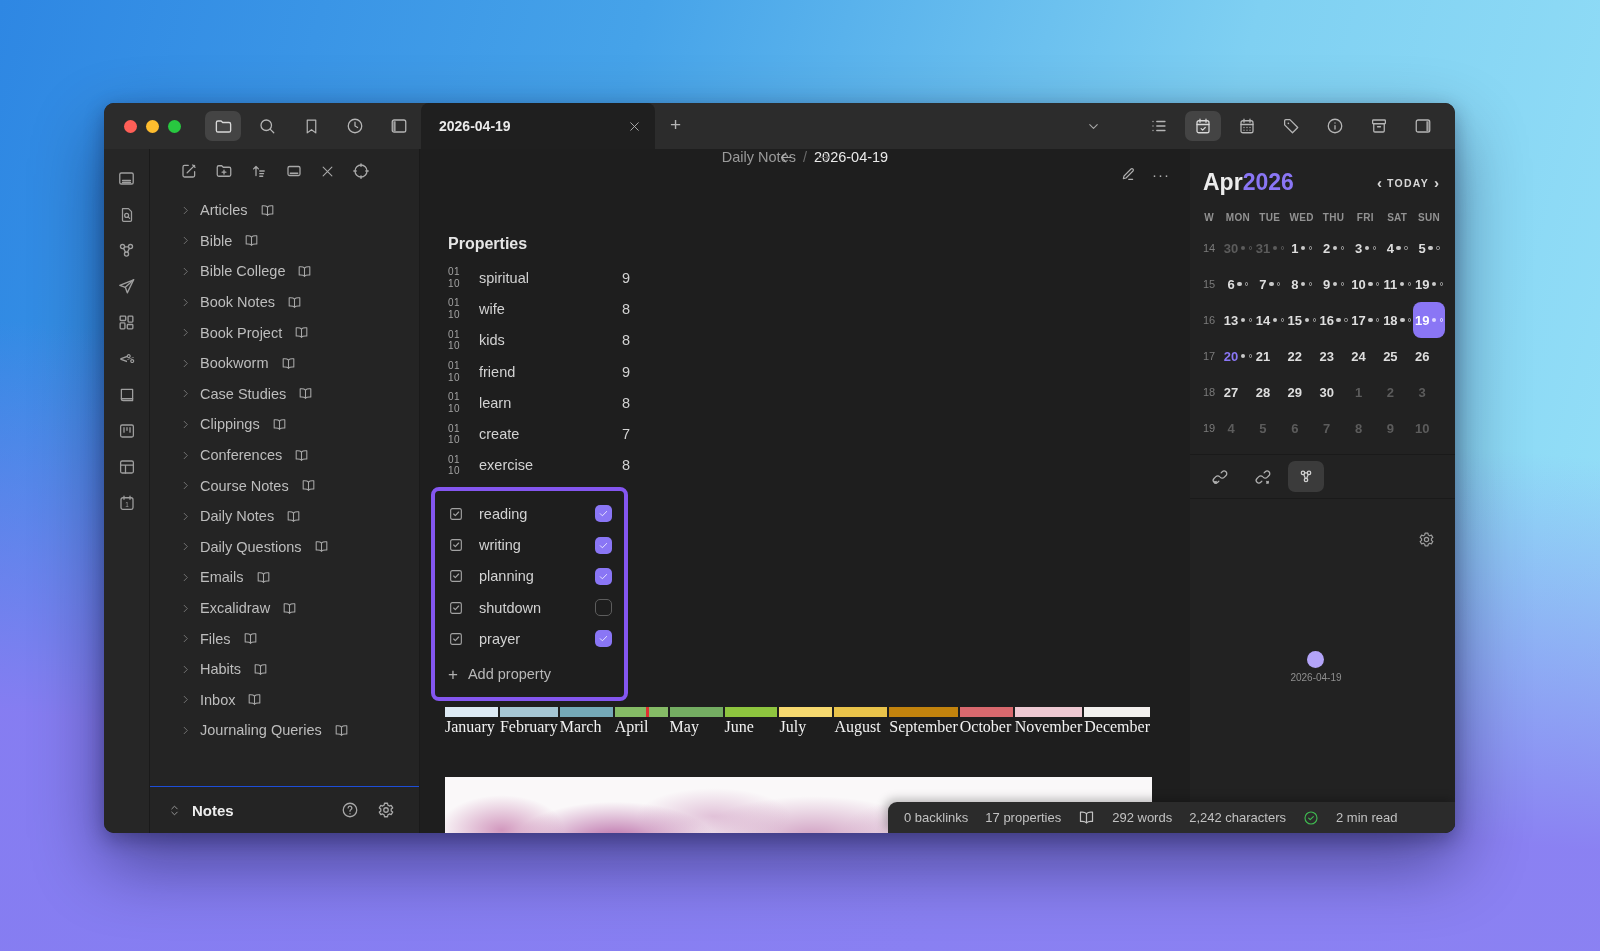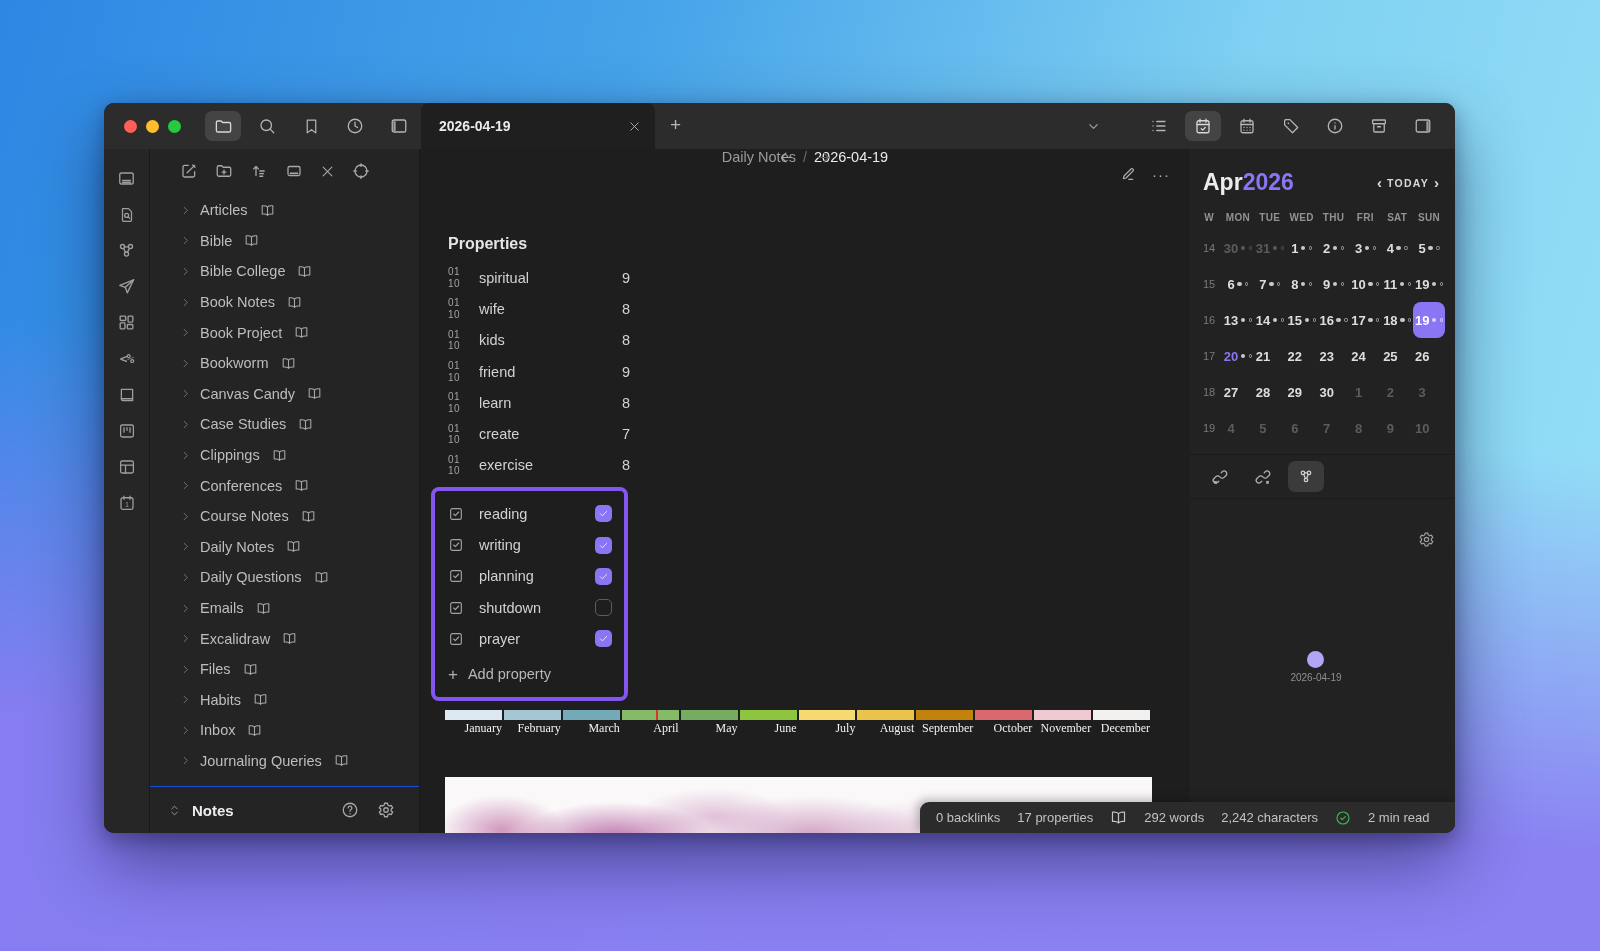--- a/index.html
+++ b/index.html
@@ -72,21 +72,21 @@
   .check-toggle { margin-left:auto; width:17px; height:17px; border-radius:5px; display:flex; align-items:center; justify-content:center; }
   .check-toggle.on { background:#8a76f5; color:#fff; }
   .check-toggle.off { border:1.6px solid #5d5d5d; color:transparent; }
   .add-row { display:flex; align-items:center; gap:10px; height:33px; color:#b8b8b8; font-size:14.5px; margin-top:3px; }
   .plus-glyph { font-size:17px; line-height:1; color:#b0b0b0; }
 
   .months { position:absolute; left:25px; right:40px; bottom:97px; display:flex; gap:2px; }
   .month-col { flex:1; }
   .month-seg { height:10px; position:relative; }
   .month-marker { position:absolute; left:60%; top:0; bottom:0; width:2.5px; background:#e03131; }
-  .month-label { text-align:right; margin-top:1px; font-family:"Liberation Serif",serif; font-size:12px; color:#f2f2f2; white-space:nowrap; }
+  .month-label { text-align:left; margin-top:1px; font-family:"Liberation Serif",serif; font-size:16px; color:#f2f2f2; white-space:nowrap; }
   .watercolor { position:absolute; left:25px; right:38px; bottom:0; height:56px;
     background:
       radial-gradient(ellipse 90px 50px at 8% 95%,  rgba(196,120,170,.75), transparent 70%),
       radial-gradient(ellipse 140px 55px at 24% 115%, rgba(168,70,145,.8), transparent 72%),
       radial-gradient(ellipse 110px 40px at 38% 70%, rgba(205,150,190,.55), transparent 70%),
       radial-gradient(ellipse 160px 55px at 52% 105%, rgba(182,105,160,.6), transparent 72%),
       radial-gradient(ellipse 120px 45px at 68% 95%, rgba(215,175,205,.5), transparent 70%),
       radial-gradient(ellipse 100px 40px at 84% 100%, rgba(225,195,215,.45), transparent 72%),
       #faf8f9; }
 
@@ -116,21 +116,21 @@
   .links-row { border-top:1px solid #1a1a1a; border-bottom:1px solid #1a1a1a; height:45px;
     display:flex; align-items:center; gap:7px; padding-left:12px; color:#b0b0b0; margin-top:8px; }
   .link-btn { width:36px; height:31px; border-radius:7px; display:flex; align-items:center; justify-content:center; }
   .link-btn.active { background:#3b3b3b; color:#d0d0d0; }
   .graph-pane { flex:1; position:relative; }
   .graph-gear { position:absolute; top:32px; right:20px; color:#9e9e9e; }
   .graph-node { position:absolute; left:117px; top:152px; width:17px; height:17px; border-radius:50%; background:#b3a4f8; }
   .graph-node-label { position:absolute; left:80px; top:173px; width:92px; text-align:center; font-size:10px; color:#8f8f8f; }
 
   
-  .status-bar { position:absolute; right:0; bottom:0; left:816px; height:31px; background:#2b2b2b;
+  .status-bar { position:absolute; right:0; bottom:0; left:784px; height:31px; background:#2b2b2b;
     border-top-left-radius:9px; display:flex; align-items:center; gap:17px; padding:0 16px;
     font-size:13px; color:#c2c2c2; z-index:5; box-shadow:-3px -3px 10px rgba(0,0,0,.25); }
   .sb-icon { display:flex; color:#c2c2c2; }
   .sb-check { color:#3fb950; }
 </style>
 </head>
 <body>
 
 <div class="window">
 
@@ -443,34 +443,20 @@
             </span>
     <span class="f-label">Bookworm</span>
     <span class="f-book" hidden="">
               <svg width="15" height="15" viewBox="0 0 24 24">
                 <path d="M12 6.5C10.5 5 8.5 4.5 6 4.5h-2.5v13H6c2.5 0 4.5.5 6 2 1.5-1.5 3.5-2 6-2h2.5v-13H18c-2.5 0-4.5.5-6 2z"></path>
                 <path d="M12 6.5v13"></path>
               </svg>
             </span>
   </div>
 
-  <div class="folder-item">
-    <span class="f-chev">
-              <svg width="11" height="11" viewBox="0 0 24 24" stroke-width="2.4">
-                <path d="m9 5 7 7-7 7"></path>
-              </svg>
-            </span>
-    <span class="f-label">Canvas Candy</span>
-    <span class="f-book" hidden="">
-              <svg width="15" height="15" viewBox="0 0 24 24">
-                <path d="M12 6.5C10.5 5 8.5 4.5 6 4.5h-2.5v13H6c2.5 0 4.5.5 6 2 1.5-1.5 3.5-2 6-2h2.5v-13H18c-2.5 0-4.5.5-6 2z"></path>
-                <path d="M12 6.5v13"></path>
-              </svg>
-            </span>
-  </div>
 
   <div class="folder-item">
     <span class="f-chev">
               <svg width="11" height="11" viewBox="0 0 24 24" stroke-width="2.4">
                 <path d="m9 5 7 7-7 7"></path>
               </svg>
             </span>
     <span class="f-label">Case Studies</span>
     <span class="f-book" hidden="">
               <svg width="15" height="15" viewBox="0 0 24 24">

